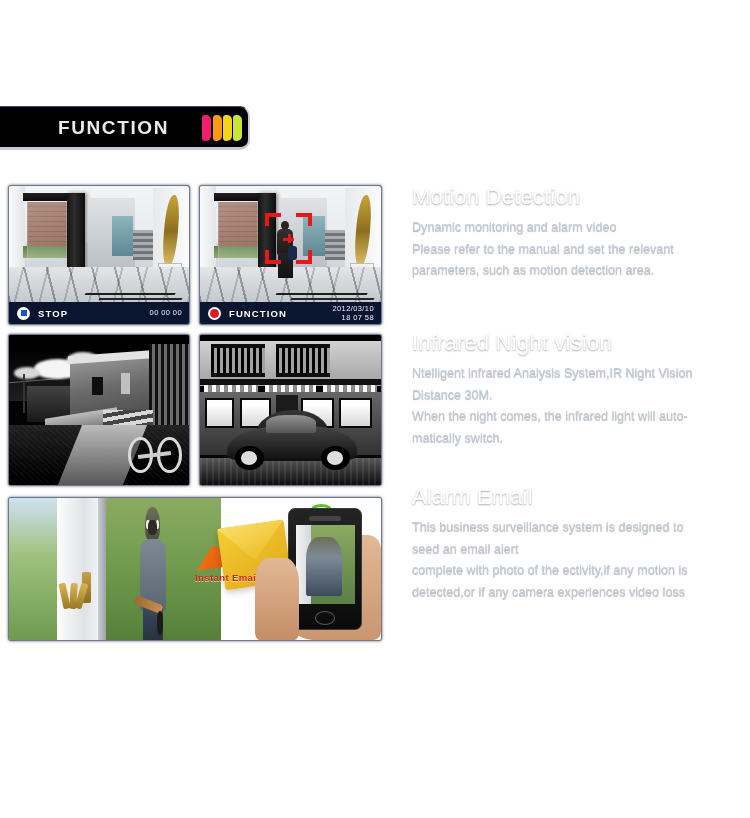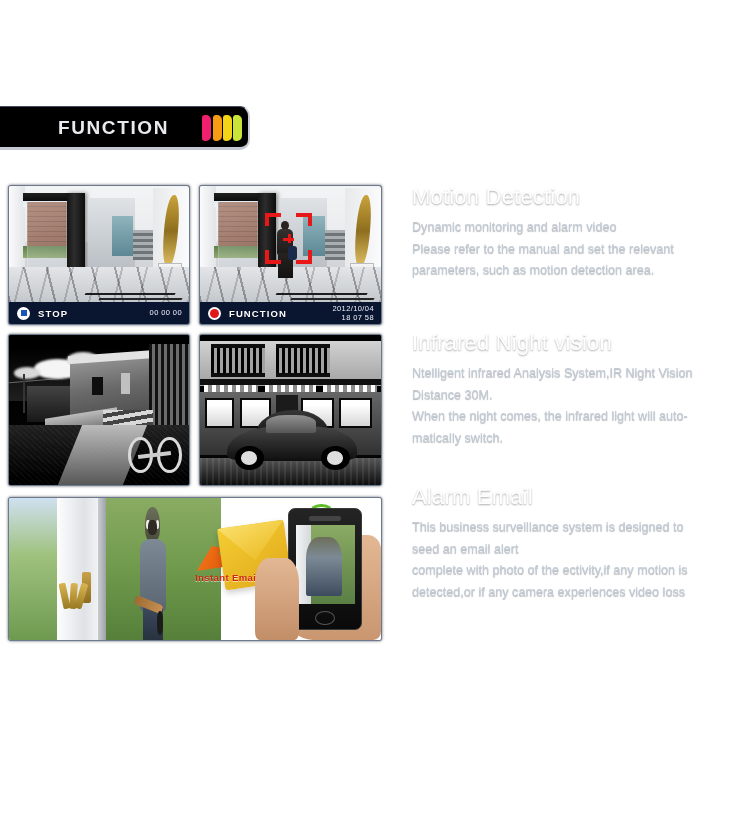--- a/index.html
+++ b/index.html
@@ -497,21 +497,21 @@
         <div class="detect-cross-h"></div>
         <div class="detect-cross-v"></div>
       </div>
     </div>
     <div class="osd">
       <div class="osd-dot osd-dot-rec">
         <div class="osd-dot-inner"></div>
       </div>
       <div class="osd-label">FUNCTION</div>
       <div class="osd-time">
-        <div>2012/10/04</div>
+        <div>2012/03/10</div>
         <div>18 07 58</div>
       </div>
     </div>
   </div>
 
   <div class="panel" id="panel-night-street">
     <div class="bw">
       <div class="ns-sky"></div>
       <div class="ns-cloud1"></div>
       <div class="ns-cloud2"></div>

